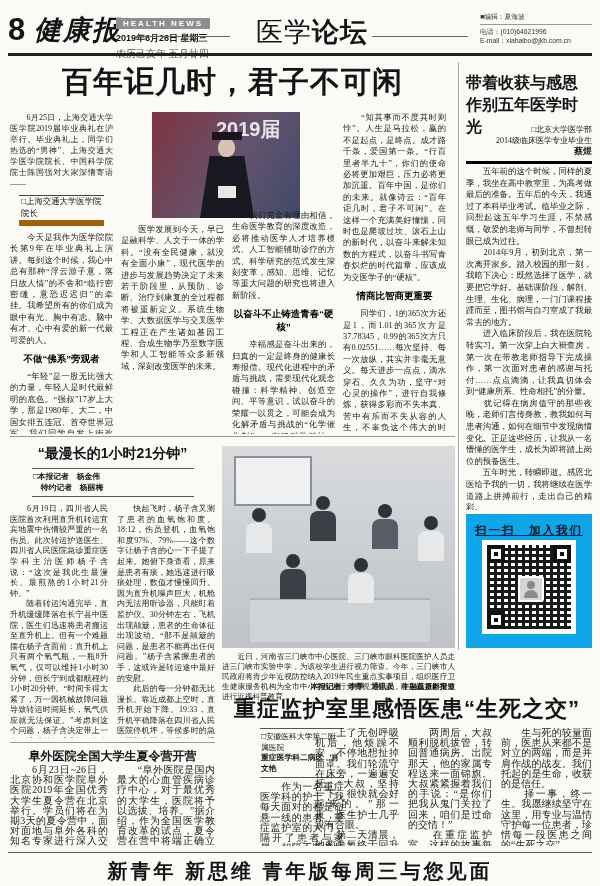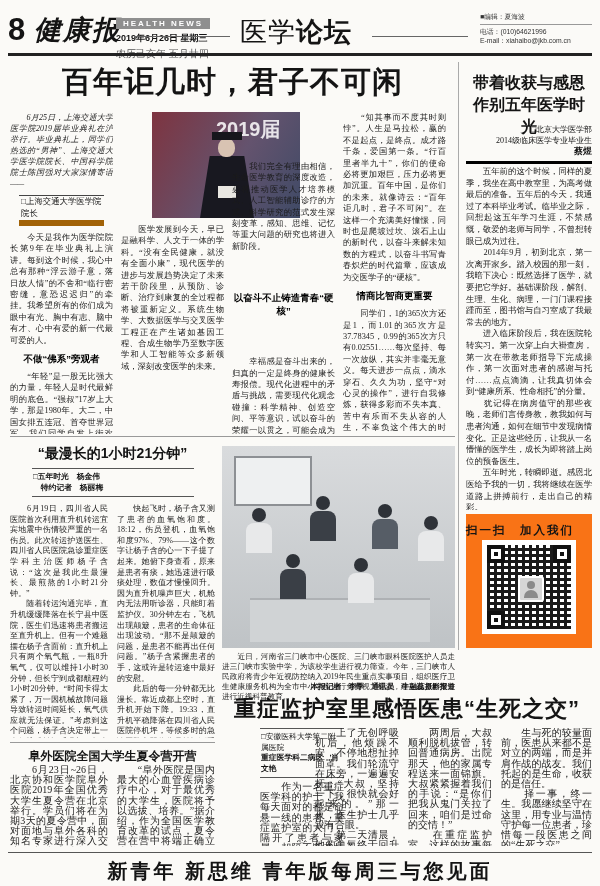--- a/index.html
+++ b/index.html
@@ -16,45 +16,45 @@
   .pageno{font-size:31px;font-weight:900;}
   .paperlogo{font-size:27px;font-weight:bold;font-style:italic;letter-spacing:2px;}
   .tagbox{background:#8f8f8f;color:#fff;font-size:8px;font-weight:bold;letter-spacing:2px;padding:1px 7px;display:inline-block;}
   .mdate{font-size:9px;font-weight:bold;margin-top:2px;}
   .mlunar{font-size:10px;color:#555;margin-top:2px;}
   .sectiontitle{font-size:27px;font-weight:400;letter-spacing:1px;}
   .sectiontitle b{font-weight:900;}
   .mright{font-size:6.8px;color:#333;line-height:9.5px;}
   
   .h-lead{font-size:30px;font-weight:900;letter-spacing:1px;text-align:center;}
-  .h-side{font-size:16px;font-weight:900;text-align:center;line-height:22px;}
+  .h-side{font-size:16px;font-weight:900;text-align:left;line-height:22px;}
   .h-mid{font-size:14px;font-weight:900;text-align:center;}
   .h-icu{font-size:22px;font-weight:900;text-align:center;letter-spacing:1px;}
   .h-small{font-size:12px;font-weight:900;text-align:center;}
   .bylineblock{border-top:1px solid #444;border-bottom:6px solid #a16207;padding:0 2px;margin:6px 9px;font-size:8.4px;line-height:12px;}
   .bylineblock .bname{font-weight:bold;font-size:9.5px;}
-  .intro{font-size:8px;font-style:italic;line-height:11px;text-align:justify;color:#222;white-space:pre-line;}
+  .intro{font-size:8px;line-height:11px;text-align:justify;color:#222;white-space:pre-line;}
   
   .photo1{background:linear-gradient(120deg,#7e3440 0%,#64536e 55%,#3f4a66 100%);overflow:hidden;}
   .photo1 .ov{position:absolute;left:64px;top:4px;color:rgba(255,255,255,.85);font-weight:900;font-size:20px;font-family:"Liberation Sans",sans-serif;}
   .sil-head{position:absolute;left:66px;top:26px;width:17px;height:19px;border-radius:50% 50% 45% 45%;background:#d8c3b2;}
   .sil-cap{position:absolute;left:60px;top:20px;width:30px;height:8px;background:#16161c;}
   .sil-gown{position:absolute;left:48px;top:44px;width:54px;height:62px;background:#181820;clip-path:polygon(18% 0,82% 0,100% 100%,0 100%);}
   .sil-paper{position:absolute;left:66px;top:74px;width:18px;height:12px;background:#e9e7e2;}
   .photo2{background:linear-gradient(180deg,#d9dbdd 0%,#bfc3c6 100%);overflow:hidden;}
   .whiteboard{position:absolute;left:12px;top:10px;width:74px;height:46px;background:#eef0f1;border:2px solid #8d9094;}
   .ptable{position:absolute;left:28px;top:152px;width:180px;height:42px;background:#d0d3d5;border-top:2px solid #aeb1b4;}
   .person{position:absolute;}
   .p-head{width:14px;height:14px;border-radius:50%;background:#2e3238;margin:0 auto;}
   .p-body{width:26px;height:30px;border-radius:8px 8px 0 0;margin-top:1px;}
   .dark{background:#3a3f46;}
   .light{background:#e8e9ea;}
   .mid{background:#565d66;}
   
-  .qrbox{background:#f97316;text-align:left;}
+  .qrbox{background:#0ea5e9;text-align:center;text-decoration:underline;}
   .qrtitle{font-size:11.5px;font-weight:900;font-family:"Liberation Sans",sans-serif;padding-top:9px;letter-spacing:2px;}
   .qr{position:relative;width:84px;height:84px;margin:7px auto 0 auto;background:
       repeating-linear-gradient(0deg,#1a1a1a 0 3px,transparent 3px 6px),
       repeating-linear-gradient(90deg,#1a1a1a 0 3px,transparent 3px 7px);
       background-color:#fff;outline:5px solid #fff;}
   .finder{position:absolute;width:18px;height:18px;border:4px solid #111;background:#fff;box-sizing:border-box;}
   .finder:after{content:"";position:absolute;left:3px;top:3px;width:4px;height:4px;background:#111;}
   .qr-avatar{position:absolute;left:31px;top:31px;width:22px;height:22px;background:#d6d6d6;border:2px solid #fff;border-radius:3px;}
   .qr-avatar .a-h{position:absolute;left:7px;top:3px;width:8px;height:8px;border-radius:50%;background:#8a8a8a;}
   .qr-avatar .a-b{position:absolute;left:4px;top:12px;width:14px;height:8px;border-radius:7px 7px 0 0;background:#8a8a8a;}
@@ -71,21 +71,21 @@
 <div id="page">
 
   <div class="abs sans pageno" style="left:8px;top:12px;">8</div>
   <div class="abs paperlogo" style="left:34px;top:12px;">健康报</div>
   <div class="abs" style="left:116px;top:12px;">
     <span class="tagbox sans">HEALTH NEWS</span>
     <div class="mdate sans">2019年6月26日 星期三</div>
     <div class="mlunar sans">农历己亥年 五月廿四</div>
   </div>
   <div class="abs rule" style="left:134px;top:36px;width:96px;height:1px;background:#666;"></div>
-  <div class="abs sans sectiontitle" style="left:240px;top:14px;"><span>医学</span><b>论坛</b></div>
+  <div class="abs sans sectiontitle" style="left:256px;top:14px;"><span>医学</span><b>论坛</b></div>
   <div class="abs rule" style="left:372px;top:36px;width:96px;height:1px;background:#666;"></div>
   <div class="abs mright sans" style="left:480px;top:12px;width:112px;">
     <div>■编辑：夏海波</div>
     <div style="border-top:1px solid #999;margin:2px 0 2px 0;"></div>
     <div>电话：(010)64621996</div>
     <div>E-mail：xiahaibo@jkb.com.cn</div>
   </div>
   <div class="abs rule" style="left:8px;top:53px;width:584px;height:3px;"></div>
 
   <div class="abs sans h-lead" style="left:10px;top:62px;width:445px;">百年讵几时，君子不可闲</div>
@@ -105,21 +105,21 @@
     </div>
     <div class="bodytext">　　今天是我作为医学院院长第9年在毕业典礼上演讲。每到这个时候，我心中总有那种“浮云游子意，落日故人情”的不舍和“临行密密缝，意恐迟迟归”的牵挂。我希望所有的你们成为眼中有光、胸中有志、脑中有才、心中有爱的新一代最可爱的人。</div>
     <div class="subhead">不做“佛系”旁观者</div>
     <div class="bodytext">　　“年轻”是一股无比强大的力量，年轻人是时代最鲜明的底色。“强叔”17岁上大学，那是1980年。大二，中国女排五连冠、首夺世界冠军，我们同学自发上街欢庆，高呼“为中华崛起而读书”；1984年天安门广场举行庆典，青春的记忆至今难忘。</div>
   </div>
 
   <div class="abs colbox overflow" style="left:121px;top:112px;width:103px;height:322px;padding-top:112px;box-sizing:border-box;">
     <div class="bodytext">　　医学发展到今天，早已是融科学、人文于一体的学科。“没有全民健康，就没有全面小康”，现代医学的进步与发展趋势决定了未来若干阶段里，从预防、诊断、治疗到康复的全过程都将被重新定义。系统生物学、大数据医学与交叉医学工程正在产生诸如基因工程、合成生物学乃至数字医学和人工智能等众多新领域，深刻改变医学的未来。</div>
   </div>
 
-  <div class="abs colbox overflow" style="left:232px;top:112px;width:103px;height:322px;padding-top:49px;box-sizing:border-box;gap:33px;">
+  <div class="abs colbox overflow" style="left:232px;top:112px;width:103px;height:322px;padding-top:98px;box-sizing:border-box;">
     <div class="bodytext">　　我们完全有理由相信，生命医学教育的深度改造，必将推动医学人才培养模式、人工智能辅助诊疗的方式、科学研究的范式发生深刻变革，感知、思维、记忆等重大问题的研究也将进入新阶段。</div>
     <div class="subhead">以奋斗不止铸造青春“硬核”</div>
     <div class="bodytext">　　幸福感是奋斗出来的，归真的一定是终身的健康长寿报偿。现代化进程中的矛盾与挑战，需要现代化观念碰撞：科学精神、创造空间、平等意识，试以奋斗的荣耀一以贯之，可能会成为化解矛盾与挑战的“化学催化剂”——有了科学精神，可以最大限度提高医疗水平，合理利用医疗资源；有了创新思维，并付诸实践，可以引进医学新理论，突破医学瓶颈与技术，直至无围墙的财富，自强于健康中国，置身于全球健康；有了平等意识，以此为原则，建立医疗保障体系，救死扶伤有可为。</div>
   </div>
 
   <div class="abs colbox overflow" style="left:343px;top:112px;width:103px;height:322px;">
     <div class="bodytext">　　“知其事而不度其时则悖”。人生是马拉松，赢的不是起点，是终点。成才路千条，爱国第一条。“行百里者半九十”，你们的使命必将更加艰巨，压力必将更加沉重。百年中国，是你们的未来。就像诗云：“百年讵几时，君子不可闲”。在这样一个充满美好憧憬，同时也是爬坡过坎、滚石上山的新时代，以奋斗来解未知数的方程式，以奋斗书写青春炽烂的时代篇章，应该成为交医学子的“硬核”。</div>
     <div class="subhead">情商比智商更重要</div>
     <div class="bodytext">　　同学们，1的365次方还是1，而1.01的365次方是37.78345，0.99的365次方只有0.02551……每次坚持、每一次放纵，其实并非毫无意义。每天进步一点点，滴水穿石、久久为功，坚守“对心灵的操作”，进行自我修炼，获得多彩而不失本真、苦中有乐而不失从容的人生，不辜负这个伟大的时代，不辜负难得的人生。</div>
   </div>
@@ -150,21 +150,21 @@
           <div class="a-h"></div>
           <div class="a-b"></div>
         </div>
     </div>
   </div>
 
   <div class="abs" style="left:10px;top:436px;width:445px;height:1px;background:#999;"></div>
 
   <div class="abs sans h-mid" style="left:10px;top:445px;width:205px;">“最漫长的1小时21分钟”</div>
   <div class="abs bylinesmall" style="left:32px;top:468px;width:160px;">
-    <div class="bname">□五年时光　杨金伟</div>
+    <div class="bname">□本报记者　杨金伟</div>
     <div class="bname">　特约记者　杨丽梅</div>
   </div>
   <div class="abs bodytext overflow" style="left:10px;top:504px;width:98px;height:234px;font-size:8px;line-height:10.6px;">　　6月19日，四川省人民医院首次利用直升机转运宜宾地震中伤情较严重的一名伤员。此次转运护送医生、四川省人民医院急诊重症医学科主治医师杨子含说：“这次是我此生最漫长、最煎熬的1小时21分钟。”
 　　随着转运沟通完毕，直升机缓缓降落在长宁县中医院，医生们迅速将患者搬运至直升机上。但有一个难题摆在杨子含面前：直升机上只有两个氧气瓶，一瓶8升氧气，仅可以维持1小时30分钟，但长宁到成都航程约1小时20分钟。“时间卡得太紧了，万一因机械故障问题导致转运时间延长，氧气供应就无法保证。”考虑到这个问题，杨子含决定带上一个便携式转运呼吸机，相当于又增加了6升氧气。</div>
   <div class="abs bodytext overflow" style="left:117px;top:504px;width:98px;height:234px;font-size:8px;line-height:10.6px;">　　快起飞时，杨子含又测了患者的血氧饱和度。18:12，伤员登机，血氧饱和度97%、79%——这个数字让杨子含的心一下子提了起来。她俯下身查看，原来是患者有痰，她迅速进行吸痰处理，数值才慢慢回升。因为直升机噪声巨大，机舱内无法用听诊器，只能盯着监护仪。30分钟左右，飞机出现颠簸，患者的生命体征出现波动。“那不是颠簸的问题，是患者不能再出任何问题。”杨子含紧握患者的手，这或许是转运途中最好的安慰。
 　　此后的每一分钟都无比漫长。靠近成都上空时，直升机开始下降。19:33，直升机平稳降落在四川省人民医院停机坪，等候多时的急诊团队立即将伤员转运至重症病房。1小时21分钟，生命接力圆满完成。</div>
 
   <div class="abs photo2" style="left:222px;top:446px;width:233px;height:202px;">
     <div class="whiteboard"></div>
     <div class="ptable"></div>

